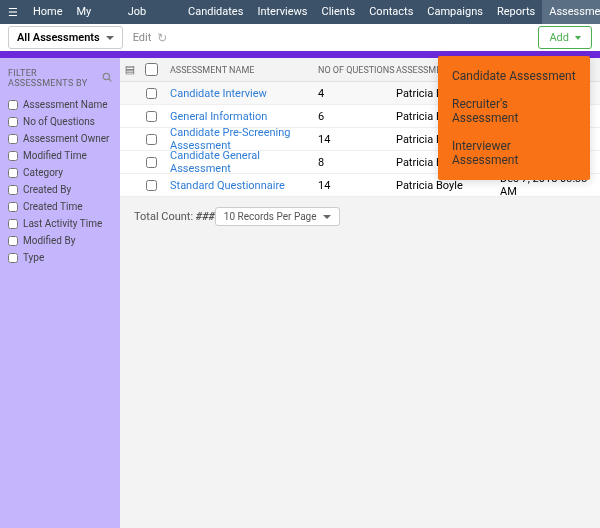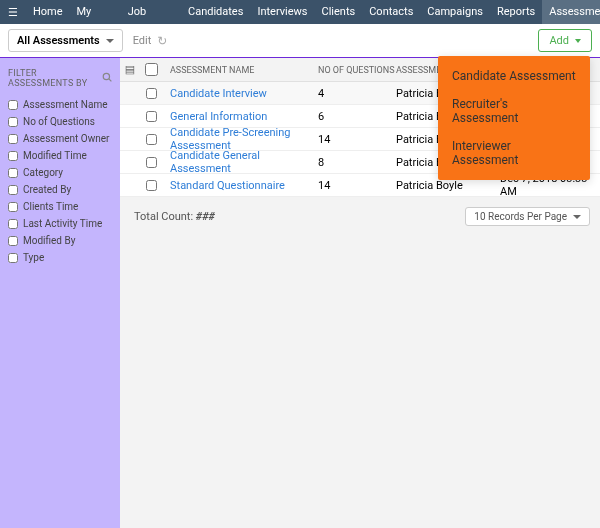--- a/index.html
+++ b/index.html
@@ -1,21 +1,21 @@
 <!DOCTYPE html>
 <html><head>
 <meta charset="utf-8">
 <style>
 * { box-sizing: border-box; margin: 0; padding: 0; }
 body { font-family: -apple-system, BlinkMacSystemFont, "Segoe UI", Roboto, Arial, sans-serif; font-size: 12px; background: #f3f3f3; width: 600px; height: 528px; overflow: hidden; }
 .top-nav { background: #3b5269; height: 24px; display: flex; align-items: center; color: #fff; font-size: 11px; }
 .hamburger { padding: 0 8px; cursor: pointer; }
 .nav-item { padding: 0 7px; height: 24px; line-height: 24px; cursor: pointer; }
 .nav-item.active { background: #5a6f83; }
-.toolbar { background: #fff; border-bottom: 1px solid #6d28d9; height: 34px; display: flex; align-items: center; padding: 0 8px; }
+.toolbar { background: #fff; border-bottom: 7px solid #6d28d9; height: 34px; display: flex; align-items: center; padding: 0 8px; }
 .dropdown-btn { border: 1px solid #ccc; border-radius: 3px; padding: 4px 8px; font-size: 11px; font-weight: 600; display: inline-flex; align-items: center; gap: 6px; cursor: pointer; background: #fff; }
 .dd-arrow { width: 0; height: 0; border-left: 4px solid transparent; border-right: 4px solid transparent; border-top: 4px solid #666; }
 .toolbar-right { margin-left: auto; display: flex; align-items: center; gap: 10px; }
 .edit-link { color: #888; font-size: 11px; cursor: pointer; }
 .refresh-icon { color: #aaa; cursor: pointer; font-size: 12px; }
 .add-btn { border: 1px solid #4caf50; color: #4caf50; background: #fff; border-radius: 3px; padding: 4px 10px; font-size: 11px; display: inline-flex; align-items: center; gap: 6px; cursor: pointer; position: relative; }
 .add-dd-arrow { width: 0; height: 0; border-left: 3px solid transparent; border-right: 3px solid transparent; border-top: 4px solid #4caf50; }
 .main-wrap { display: flex; height: calc(528px - 58px); }
 .sidebar { width: 120px; background: #c4b5fd; padding: 10px 8px; font-size: 10px; }
 .filter-title { color: #666; font-size: 9px; letter-spacing: 0.3px; display: flex; justify-content: space-between; align-items: center; margin-bottom: 8px; }
@@ -27,21 +27,21 @@
 .ico-col { width: 20px; display: flex; align-items: center; justify-content: center; }
 .cb-col { width: 22px; display: flex; align-items: center; justify-content: center; }
 .name-col { width: 156px; padding-left: 8px; }
 .num-col { width: 78px; }
 .owner-col { width: 100px; }
 .date-col { flex: 1; padding-left: 4px; }
 .table-row { display: flex; align-items: center; height: 23px; font-size: 11px; border-bottom: 1px solid #eee; background: #fff; }
 .table-row:first-of-type { background: #f8f8f8; }
 .table-row .name-col a { color: #2e7dd7; text-decoration: none; cursor: pointer; }
 .table-row input[type=checkbox] { width: 11px; height: 11px; cursor: pointer; }
-.footer-row { display: flex; align-items: center; justify-content: space-between; padding: 10px 10px 10px 14px; font-size: 11px; color: #555; }
+.footer-row { display: flex; align-items: center; justify-content: flex-start; padding: 10px 10px 10px 14px; font-size: 11px; color: #555; }
 .records-btn { border: 1px solid #ccc; border-radius: 3px; background: #fff; padding: 3px 8px; font-size: 10px; display: inline-flex; align-items: center; gap: 6px; cursor: pointer; }
 .add-menu { position: absolute; right: 10px; top: 56px; background: #f97316; box-shadow: 0 2px 10px rgba(0,0,0,0.15); border-radius: 2px; width: 152px; padding: 6px 0; z-index: 10; }
 .add-menu-item { padding: 7px 14px; font-size: 12px; color: #333; cursor: pointer; }
 .layout-icon { font-size: 11px; color: #666; }
 </style>
 </head>
 <body>
 
 <div class="top-nav">
   <div class="hamburger">☰</div>
@@ -114,21 +114,21 @@
         <label class="filter-item">
           <input type="checkbox" style="">
           <span>Category</span>
         </label>
         <label class="filter-item">
           <input type="checkbox" style="">
           <span>Created By</span>
         </label>
         <label class="filter-item">
           <input type="checkbox" style="">
-          <span>Clients Time</span>
+          <span>Created Time</span>
         </label>
         <label class="filter-item">
           <input type="checkbox" style="">
           <span>Last Activity Time</span>
         </label>
         <label class="filter-item">
           <input type="checkbox" style="">
           <span>Modified By</span>
         </label>
         <label class="filter-item">

